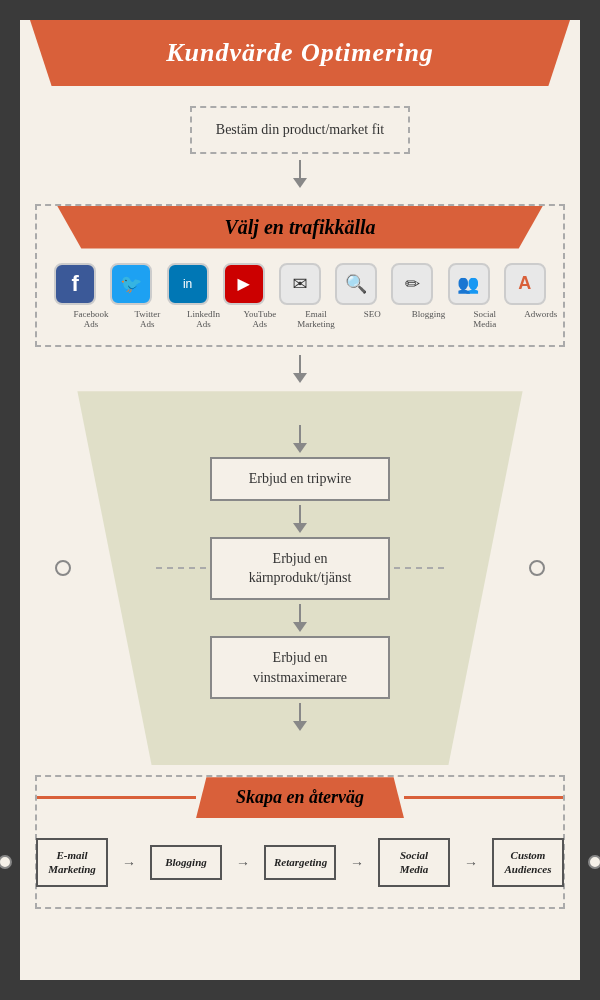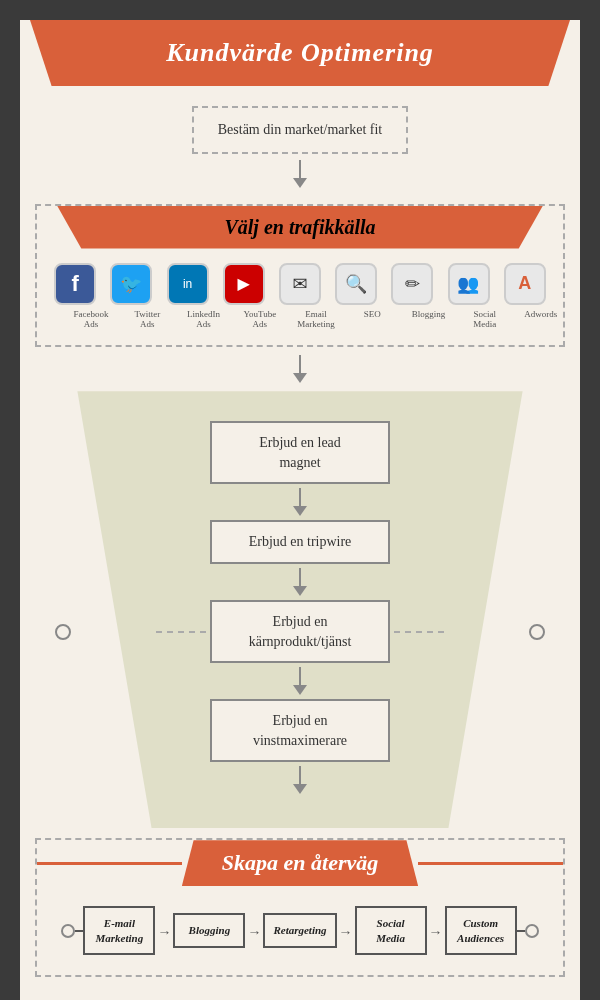--- a/index.html
+++ b/index.html
@@ -166,21 +166,21 @@
       margin: 10px 15px 0;
       padding: 0 15px 20px;
     }
 
     .return-path-row {
       display: flex;
       align-items: center;
       justify-content: center;
       margin-top: 20px;
       flex-wrap: nowrap;
-      gap: 0;
+      gap: 12px;
     }
     .return-side-circle {
       width: 14px;
       height: 14px;
       border: 2px solid #888;
       border-radius: 50%;
       background: #f5f0e8;
       flex-shrink: 0;
     }
     .return-box {
@@ -213,21 +213,21 @@
 </head>
 <body>
 
 <div class="page-wrapper">
 
   <div class="header-banner">
     <div class="header-title">Kundvärde Optimering</div>
   </div>
 
   <div class="top-section">
-    <div class="dashed-box">Bestäm din market/market fit</div>
+    <div class="dashed-box">Bestäm din product/market fit</div>
     <div class="section-arrow">
       <div class="connector-line"></div>
       <div class="connector-arrow"></div>
     </div>
   </div>
 
   <div class="traffic-section">
     <div class="traffic-banner">
       <div class="traffic-title">Välj en trafikkälla</div>
     </div>
@@ -291,22 +291,20 @@
 
       <div style="
         position:absolute;
         top:0; left:0; right:0; bottom:0;
         background:#e0dfc8;
         clip-path: polygon(8% 0%, 92% 0%, 78% 100%, 22% 100%);
       "></div>
 
       <div style="position:relative;z-index:2;display:flex;flex-direction:column;align-items:center;padding:30px 0 30px;">
 
-        <div class="funnel-box" style="white-space:pre-line;">Erbjud en lead
-magnet</div>
         <div class="funnel-connector">
           <div class="connector-line"></div>
           <div class="connector-arrow"></div>
         </div>
 
         <div class="funnel-box">Erbjud en tripwire</div>
         <div class="funnel-connector">
           <div class="connector-line"></div>
           <div class="connector-arrow"></div>
         </div>
@@ -332,21 +330,21 @@
         </div>
       </div>
     </div>
   </div>
 
   <div class="return-section">
 
     <div style="display:flex;align-items:center;margin:0 -15px 0;">
       <div style="flex:1;height:3px;background:#d9603a;"></div>
       <div style="background:#d9603a;clip-path:polygon(5% 0,95% 0,100% 100%,0% 100%);padding:10px 40px;margin:0;">
-        <span style="color:#ffffff;font-size:22px;font-weight:bold;font-style:italic;">Skapa en återväg</span>
+        <span style="color:#000000;font-size:18px;font-weight:bold;font-style:italic;">Skapa en återväg</span>
       </div>
       <div style="flex:1;height:3px;background:#d9603a;"></div>
     </div>
 
     <div class="return-path-row">
       <div class="return-side-circle"></div>
       <div style="width:8px;border-top:2px solid #555;"></div>
 
       <div class="return-box" style="white-space:pre-line;">E-mail
 Marketing</div>

